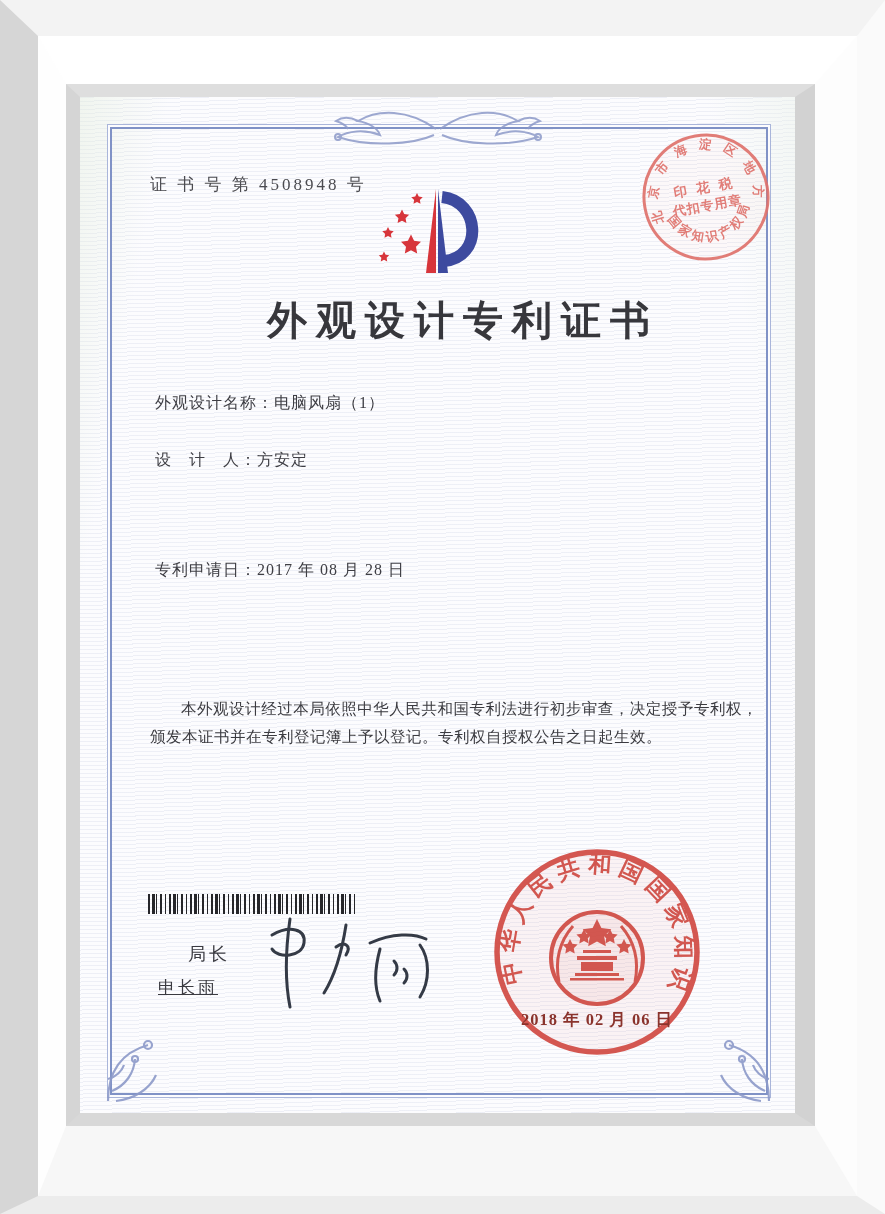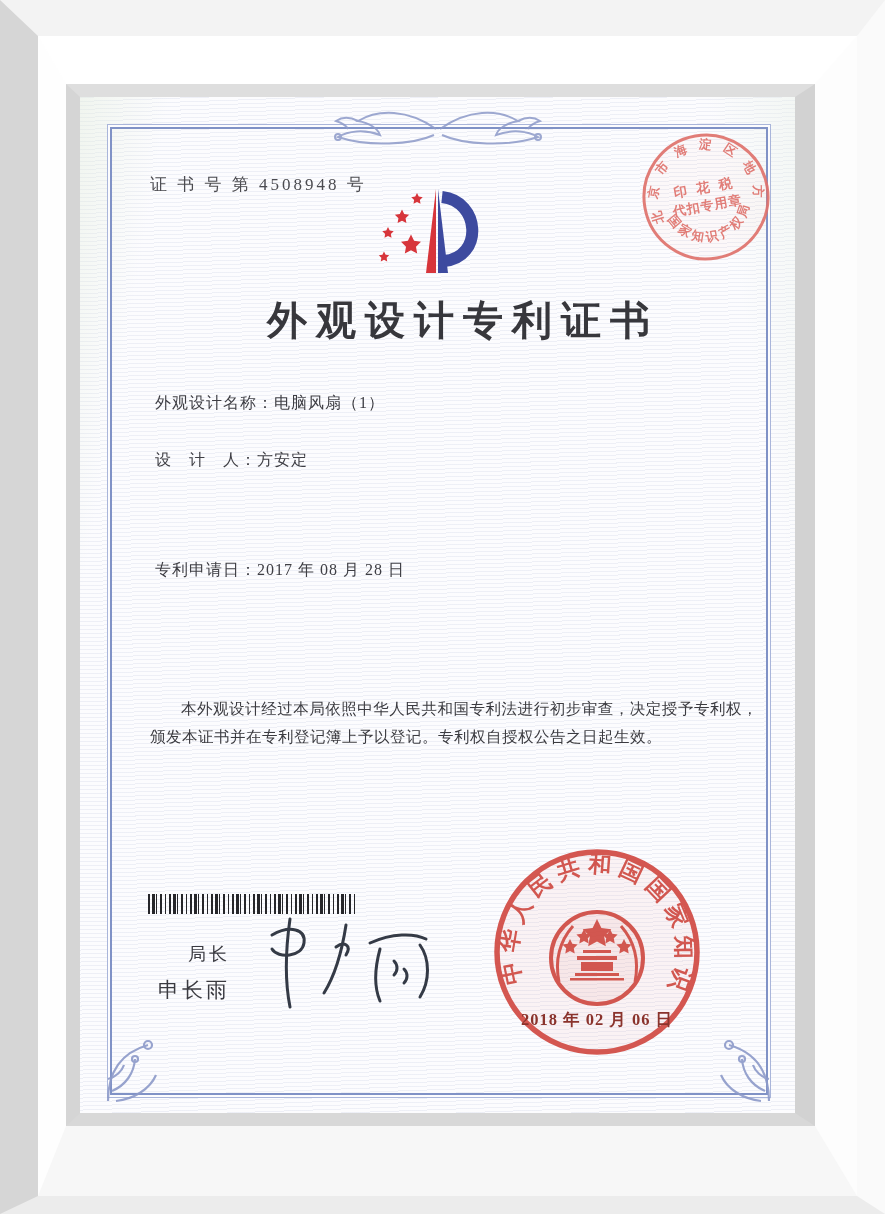--- a/index.html
+++ b/index.html
@@ -33,22 +33,22 @@
   .field{position:absolute;left:75px;font-size:16px;color:#3e3e44;letter-spacing:1px;white-space:nowrap;}
   .body-text{position:absolute;left:70px;width:608px;top:598px;font-size:15.5px;
          line-height:1.78;color:#3b3b40;text-align:justify;}
   .body-text p{margin:0;text-indent:2em;letter-spacing:.5px;}
   .barcode{position:absolute;left:68px;top:797px;width:208px;height:20px;
          background:repeating-linear-gradient(90deg,#26262a 0 2px,transparent 2px 4px,
            #26262a 4px 7px,transparent 7px 8px,#26262a 8px 9px,transparent 9px 12px,
            #26262a 12px 14px,transparent 14px 17px,#26262a 17px 18px,transparent 18px 21px);}
   .issuer-title{position:absolute;left:78px;top:845px;font-size:18px;color:#3a3a40;letter-spacing:3px;
          font-family:"Liberation Sans","DejaVu Sans",sans-serif;margin-left:30px;}
-  .issuer-name{position:absolute;left:78px;top:879px;font-size:21px;color:#3a3a40;letter-spacing:3px;
-         font-family:"Liberation Sans","DejaVu Sans",sans-serif;}
+  .issuer-name{position:absolute;left:78px;top:879px;font-size:17px;color:#3a3a40;letter-spacing:3px;
+         font-family:"Liberation Sans","DejaVu Sans",sans-serif;text-decoration:underline;}
   .sig{position:absolute;left:148px;top:816px;width:240px;height:100px;}
   .seal{position:absolute;left:413px;top:751px;width:208px;height:208px;}
   .seal-date{position:absolute;left:413px;width:208px;top:912px;text-align:center;
          font-size:16.5px;font-weight:bold;letter-spacing:1px;color:#8a332c;z-index:3;}
   .stamp{position:absolute;left:559px;top:33px;width:134px;height:134px;transform:rotate(-10deg);z-index:2;}
   .footer{position:absolute;left:30px;right:27px;top:964px;text-align:center;
          font-size:13px;letter-spacing:2px;color:#4a4a52;}
   .orn-top{position:absolute;left:50%;top:8px;transform:translateX(-50%);z-index:2;}
   .orn-bl{position:absolute;left:22px;bottom:8px;z-index:2;}
   .orn-br{position:absolute;right:20px;bottom:8px;z-index:2;transform:scaleX(-1);}

